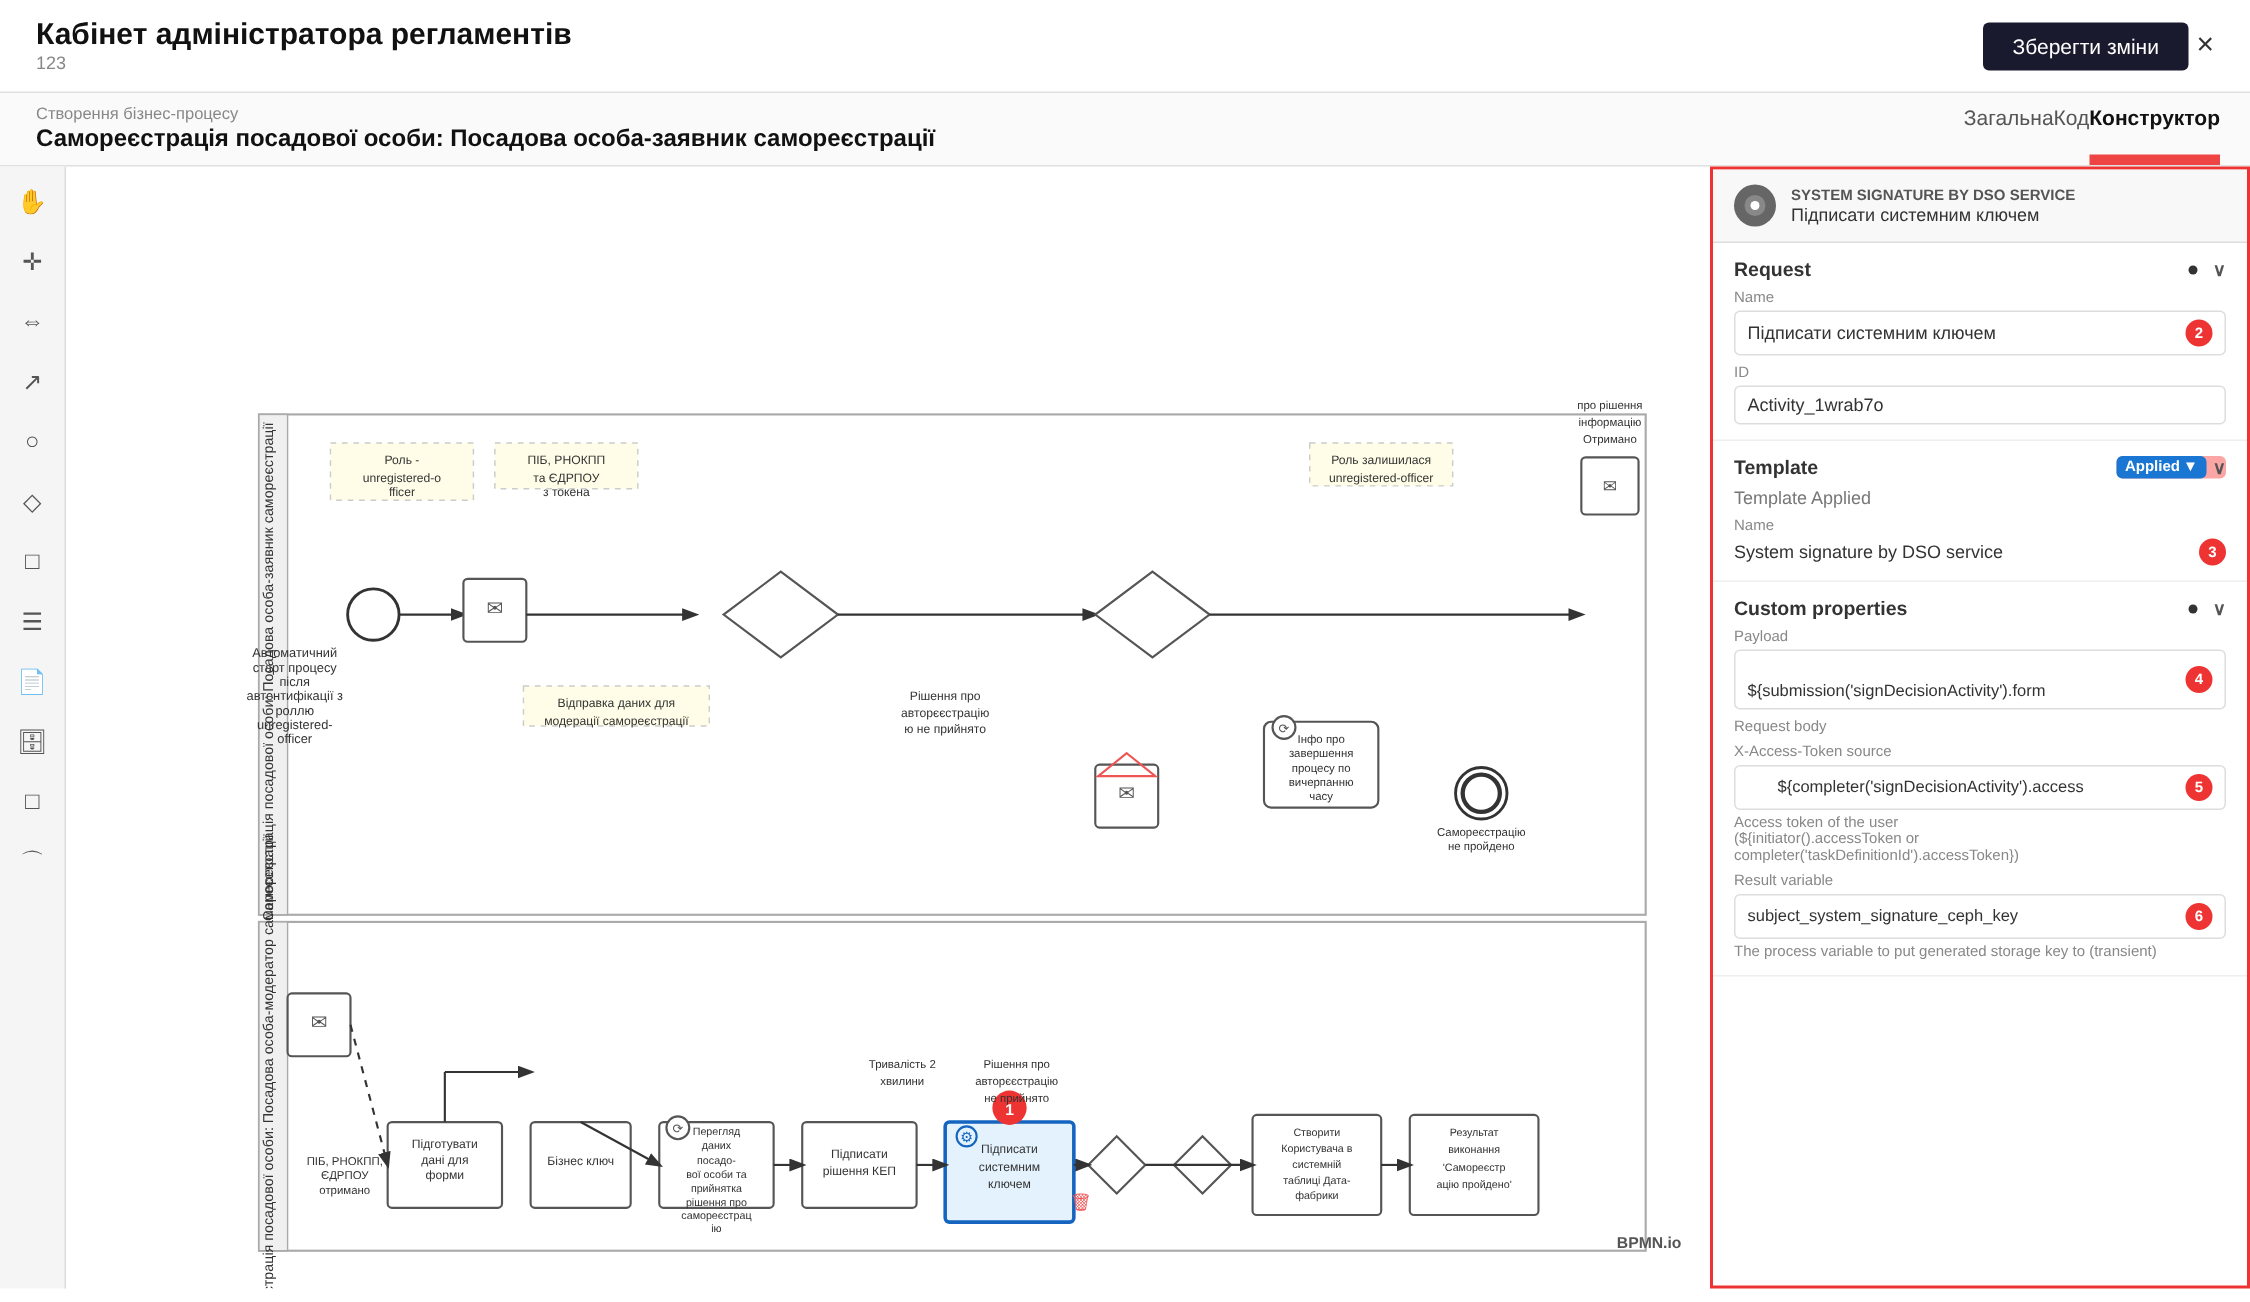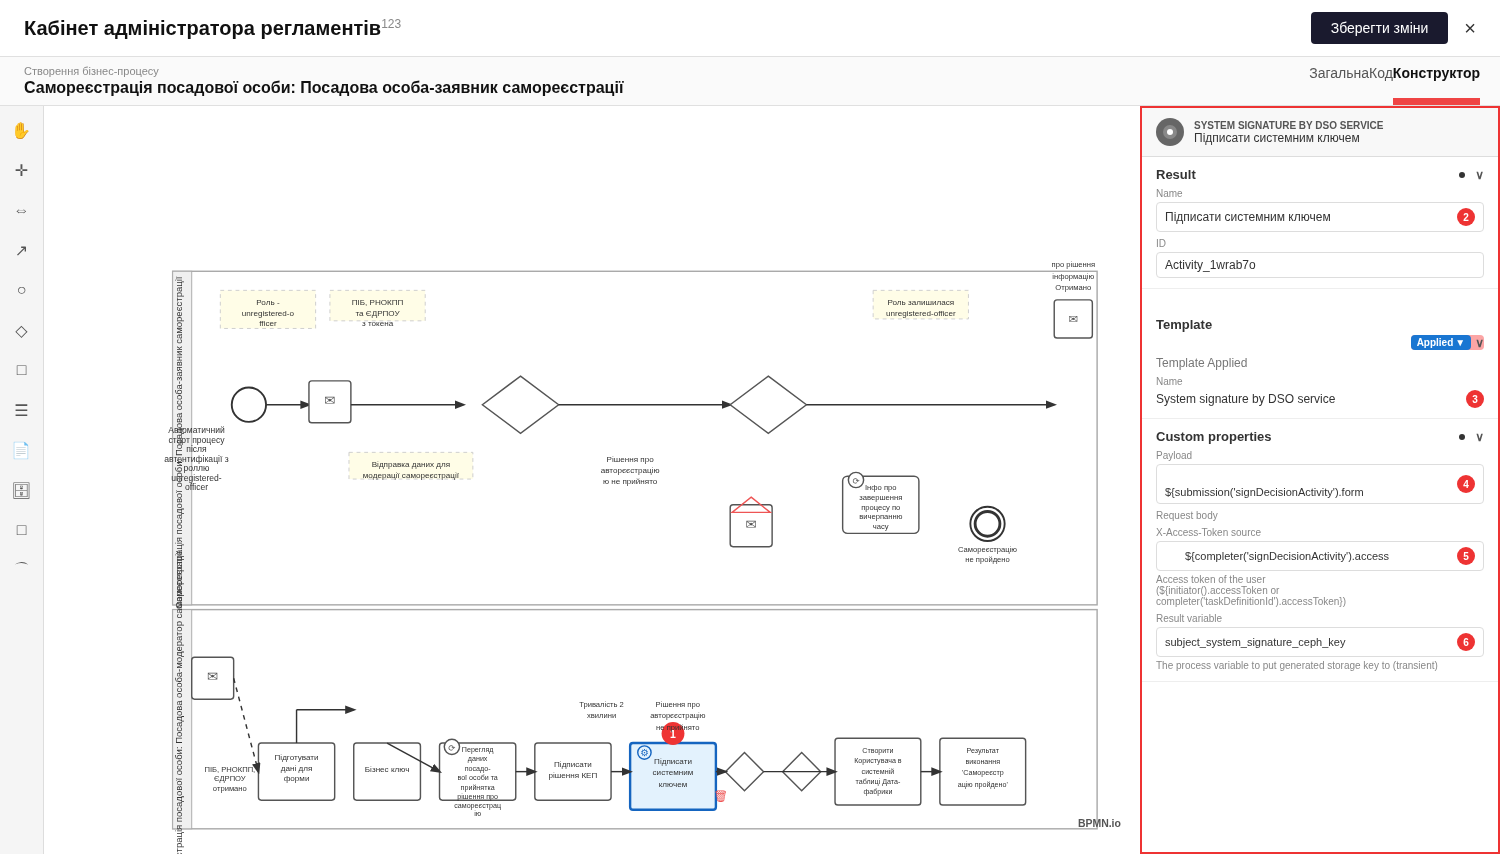--- a/index.html
+++ b/index.html
@@ -3,24 +3,24 @@
   <meta charset="utf-8">
   <style>
     * { box-sizing: border-box; margin: 0; padding: 0; }
     body { font-family: Arial, sans-serif; background: #fff; width: 1500px; height: 868px; overflow: hidden; }
 
     
     .header {
       display: flex; align-items: center; justify-content: space-between;
       padding: 12px 24px; border-bottom: 1px solid #e0e0e0; background: #fff;
     }
-    .header-left { display: flex; flex-direction: row; }
+    .header-left { display: flex; flex-direction: column; }
     .header-title { font-size: 20px; font-weight: bold; color: #111; }
     .header-sub { font-size: 12px; color: #888; }
-    .header-right { display: flex; gap: 16px; }
+    .header-right { display: flex; gap: 5px; }
     .save-btn {
       background: #1a1a2e; color: #fff; border: none; border-radius: 4px;
       padding: 8px 20px; font-size: 14px; cursor: pointer; font-weight: 500;
     }
     .close-btn { background: none; border: none; font-size: 20px; cursor: pointer; color: #333; }
 
     
     .sub-header {
       display: flex; justify-content: space-between;
       padding: 8px 20px 0 24px; border-bottom: 1px solid #e0e0e0; background: #fafafa;
@@ -75,21 +75,21 @@
     }
     .section-dot { width: 6px; height: 6px; background: #333; border-radius: 50%; margin-right: 4px; }
     .field-label { font-size: 10px; color: #888; margin-bottom: 3px; margin-top: 6px; }
     .field-input {
       width: 100%; border: 1px solid #ddd; border-radius: 4px;
       padding: 5px 8px; font-size: 12px; color: #333; background: #fff;
       display: flex; align-items: center; justify-content: space-between;
     }
     .field-input-with-badge {
       display: flex; align-items: flex-end; gap: 6px;
-      border: 1px solid #ddd; border-radius: 4px; padding: 4px 8px; background: #fca5a5; margin-top: 36px;
+      border: 1px solid #ddd; border-radius: 4px; padding: 4px 8px; background: #fca5a5;
     }
     .badge-applied {
       background: #1976d2; color: #fff; border-radius: 4px;
       font-size: 10px; padding: 2px 6px; display: flex; align-items: center; gap: 2px;
     }
     .number-badge {
       width: 18px; height: 18px; background: #e33; color: #fff;
       border-radius: 50%; font-size: 10px; font-weight: bold;
       display: flex; align-items: center; justify-content: center; margin-left: auto;
     }
@@ -339,21 +339,21 @@
         </svg>
       </div>
       <div class="panel-header-text">
         <span class="panel-service-name">SYSTEM SIGNATURE BY DSO SERVICE</span>
         <span class="panel-service-sub">Підписати системним ключем</span>
       </div>
     </div>
 
     <div class="panel-section">
       <div class="section-header">
-        <span>Result</span>
+        <span>Request</span>
         <div style="display:flex;align-items:center;gap:6px;">
           <span class="section-dot"></span>
           <span class="chevron">∨</span>
         </div>
       </div>
 
       <div class="field-label">Name</div>
       <div class="field-input" style="position:relative;">
         <span style="font-size:12px;color:#333;flex:1;">Підписати системним ключем</span>
         <span class="number-badge">2</span>

